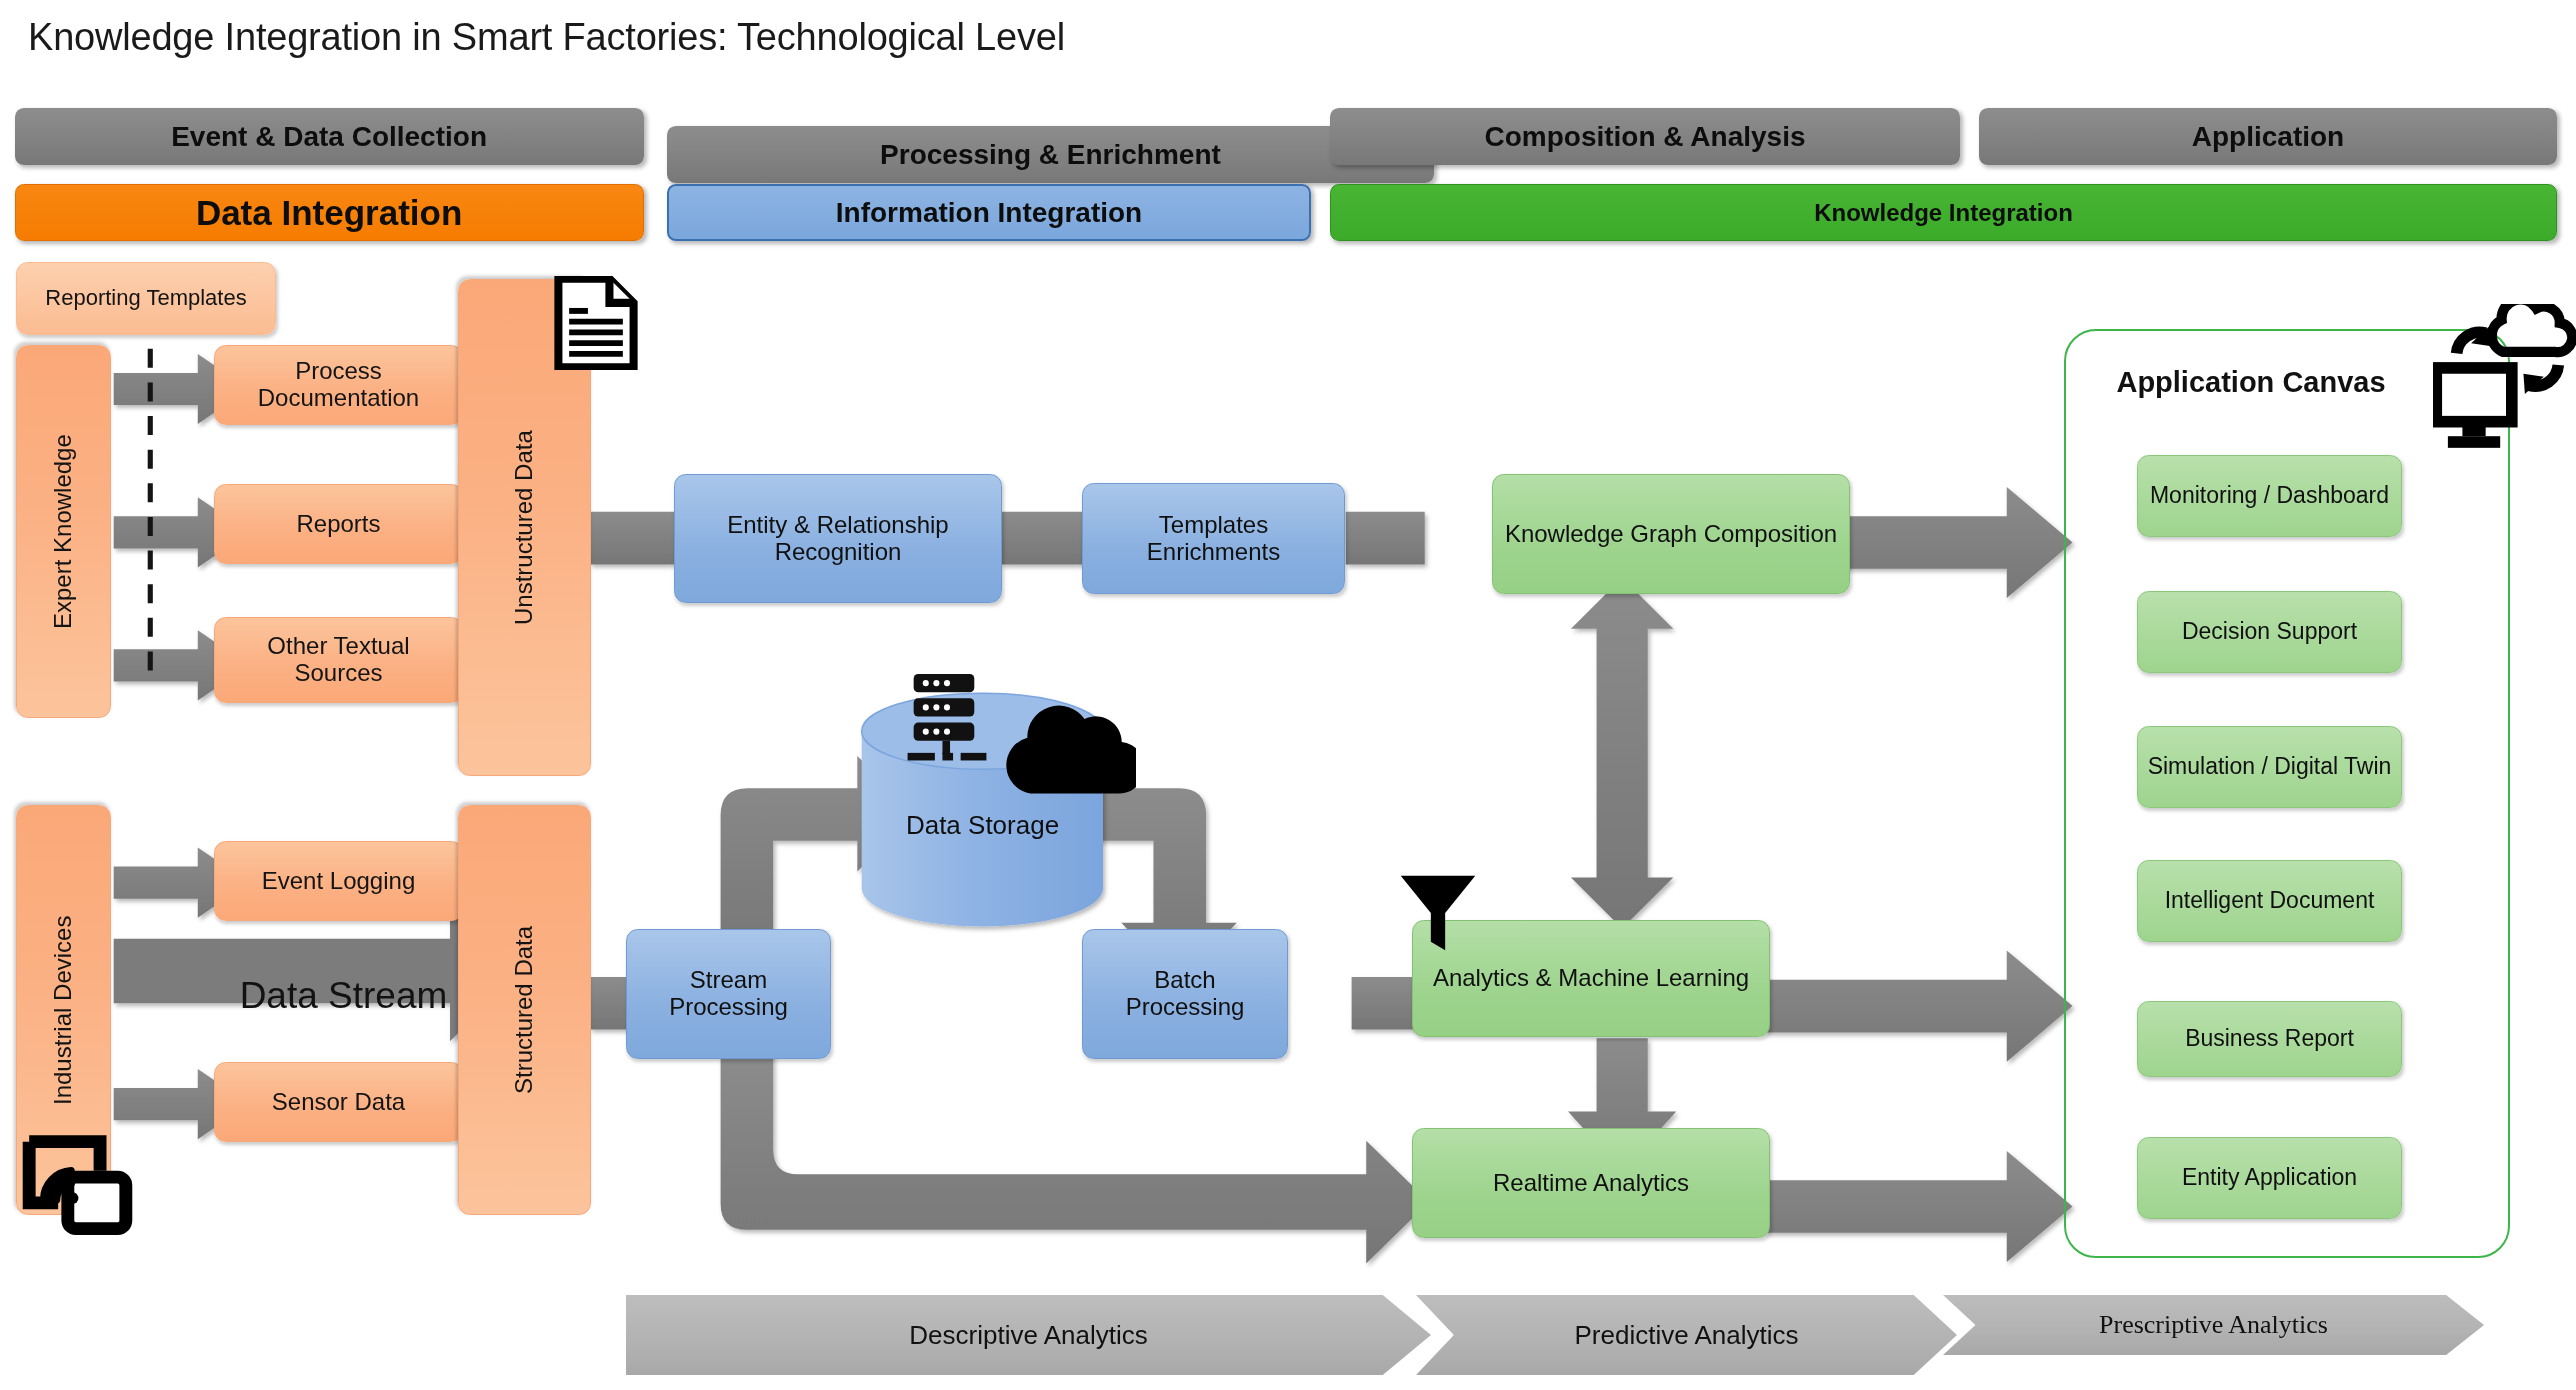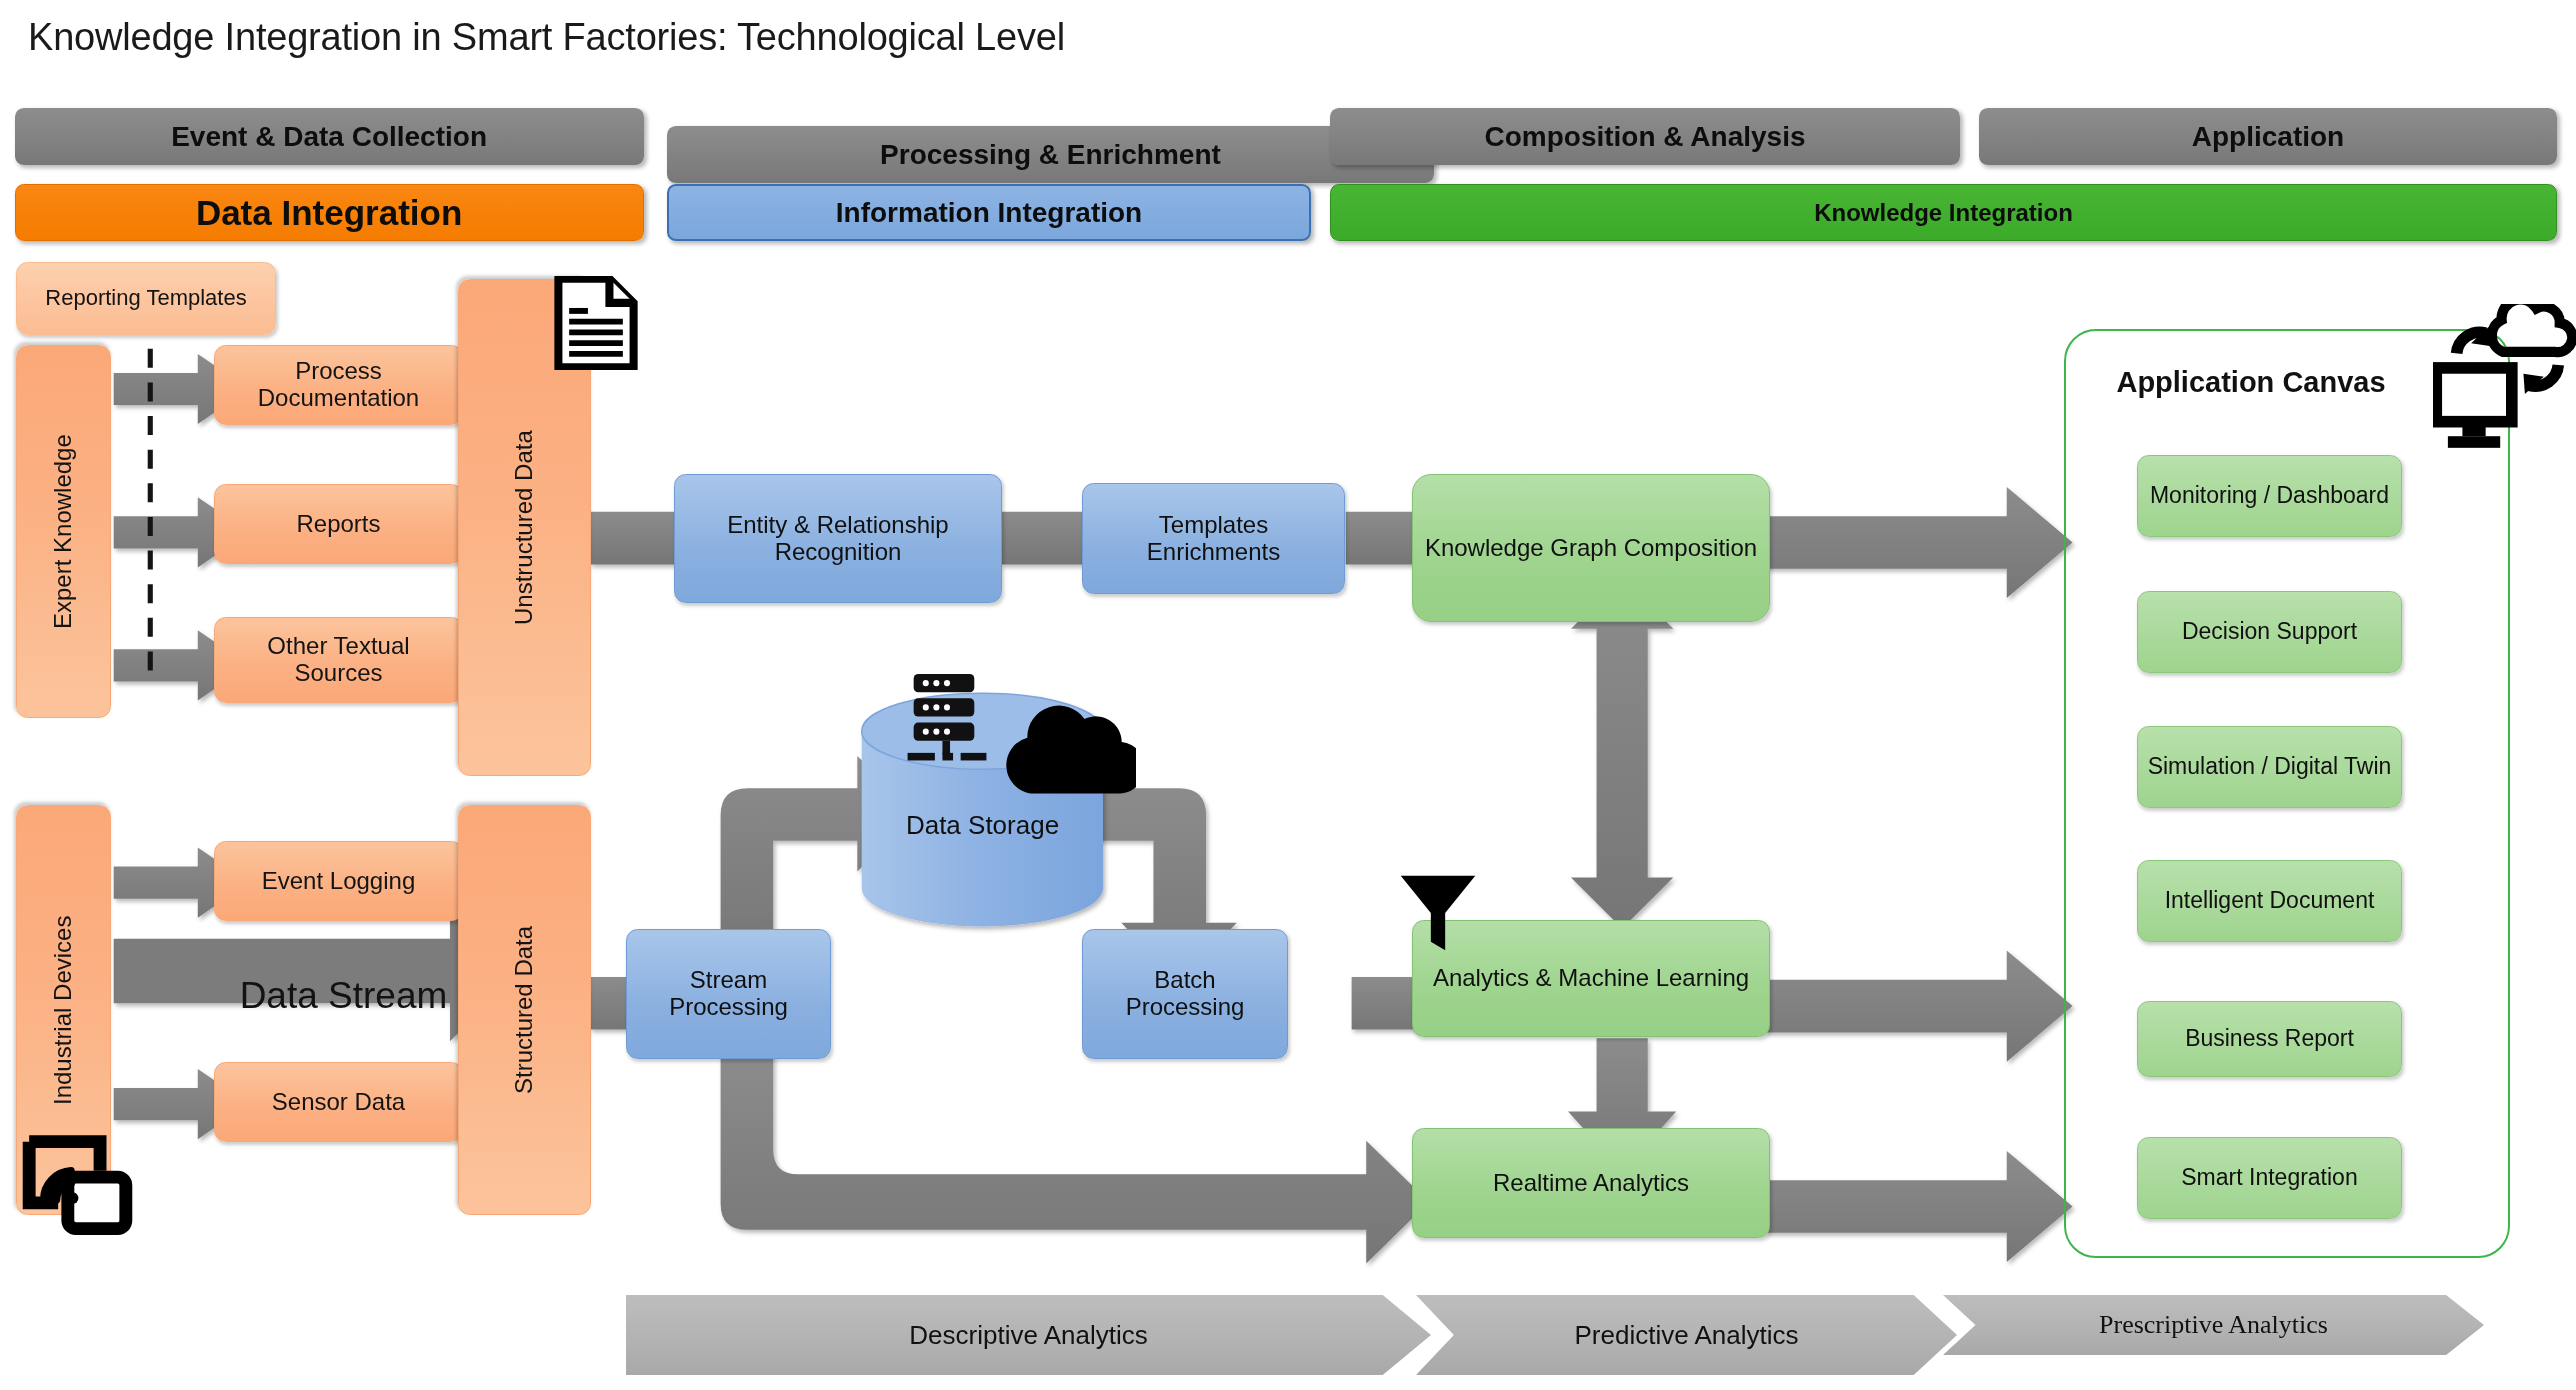--- a/index.html
+++ b/index.html
@@ -220,33 +220,33 @@
   <div class="abs node n-orange vert" style="left:458px;top:805px;width:133px;height:410px;">Structured Data</div>
 
   <div class="abs node n-blue" style="left:674px;top:474px;width:328px;height:129px;padding:0 11.7px;">Entity &amp; Relationship Recognition</div>
   <div class="abs node n-blue" style="left:1082px;top:483px;width:263px;height:111px;padding:0 10.2px;">Templates Enrichments</div>
 
   <div class="abs" style="left:869px;top:775px;width:227px;height:102px;display:flex;align-items:center;justify-content:center;text-align:center;font-size:26px;color:#0f0f0f;line-height:1.15;">Data Storage</div>
 
   <div class="abs node n-blue" style="left:626px;top:929px;width:205px;height:130px;padding:0 8.8px;">Stream Processing</div>
   <div class="abs node n-blue" style="left:1082px;top:929px;width:206px;height:130px;padding:0 8.8px;">Batch Processing</div>
 
-  <div class="abs node n-green" style="left:1412px;top:474px;width:358px;height:148px;padding:0 11.7px;border-radius:19px;">Knowledge Graph Composition</div>
+  <div class="abs node n-green" style="left:1492px;top:474px;width:358px;height:120px;padding:0 11.7px;">Knowledge Graph Composition</div>
   <div class="abs node n-green" style="left:1412px;top:920px;width:358px;height:117px;padding:0 11.7px;">Analytics &amp; Machine Learning</div>
   <div class="abs node n-green" style="left:1412px;top:1128px;width:358px;height:110px;padding:0 11.7px;">Realtime Analytics</div>
 
   <div class="abs" id="app-canvas" style="left:2064px;top:329px;width:446px;height:929px;"></div>
   <div class="abs" id="app-title" style="left:2079px;top:366px;width:344px;">Application Canvas</div>
 
   <div class="abs node n-green-app" style="left:2137px;top:455px;width:265px;height:82px;padding:0 8.8px;">Monitoring / Dashboard</div>
   <div class="abs node n-green-app" style="left:2137px;top:591px;width:265px;height:82px;padding:0 8.8px;">Decision Support</div>
   <div class="abs node n-green-app" style="left:2137px;top:726px;width:265px;height:82px;padding:0 8.8px;">Simulation / Digital Twin</div>
   <div class="abs node n-green-app" style="left:2137px;top:860px;width:265px;height:82px;padding:0 8.8px;">Intelligent Document</div>
   <div class="abs node n-green-app" style="left:2137px;top:1001px;width:265px;height:76px;padding:0 8.8px;">Business Report</div>
-  <div class="abs node n-green-app" style="left:2137px;top:1137px;width:265px;height:82px;padding:0 8.8px;">Smart Integration</div>
+  <div class="abs node n-green-app" style="left:2137px;top:1137px;width:265px;height:82px;padding:0 8.8px;">Entity Application</div>
 
   <div class="abs chev c1" style="left:626px;top:1295px;width:805px;height:80px;">Descriptive Analytics</div>
   <div class="abs chev c2" style="left:1416px;top:1295px;width:541px;height:80px;">Predictive Analytics</div>
   <div class="abs chev c3" style="left:1943px;top:1295px;width:541px;height:60px;font-family:Liberation Serif, serif;">Prescriptive Analytics</div>
 
   <svg class="icon" style="left:553px;top:276px;width:86px;height:94px;" viewBox="0 0 64 70">
     <path d="M4 2 h38 l18 18 v48 H4 Z" fill="#ffffff" stroke="#000" stroke-width="6"></path>
     <path d="M42 2 v18 h18" fill="#ffffff" stroke="#000" stroke-width="6"></path>
     <g stroke="#000" stroke-width="4.4">
       <line x1="12" y1="26" x2="26" y2="26"></line>

